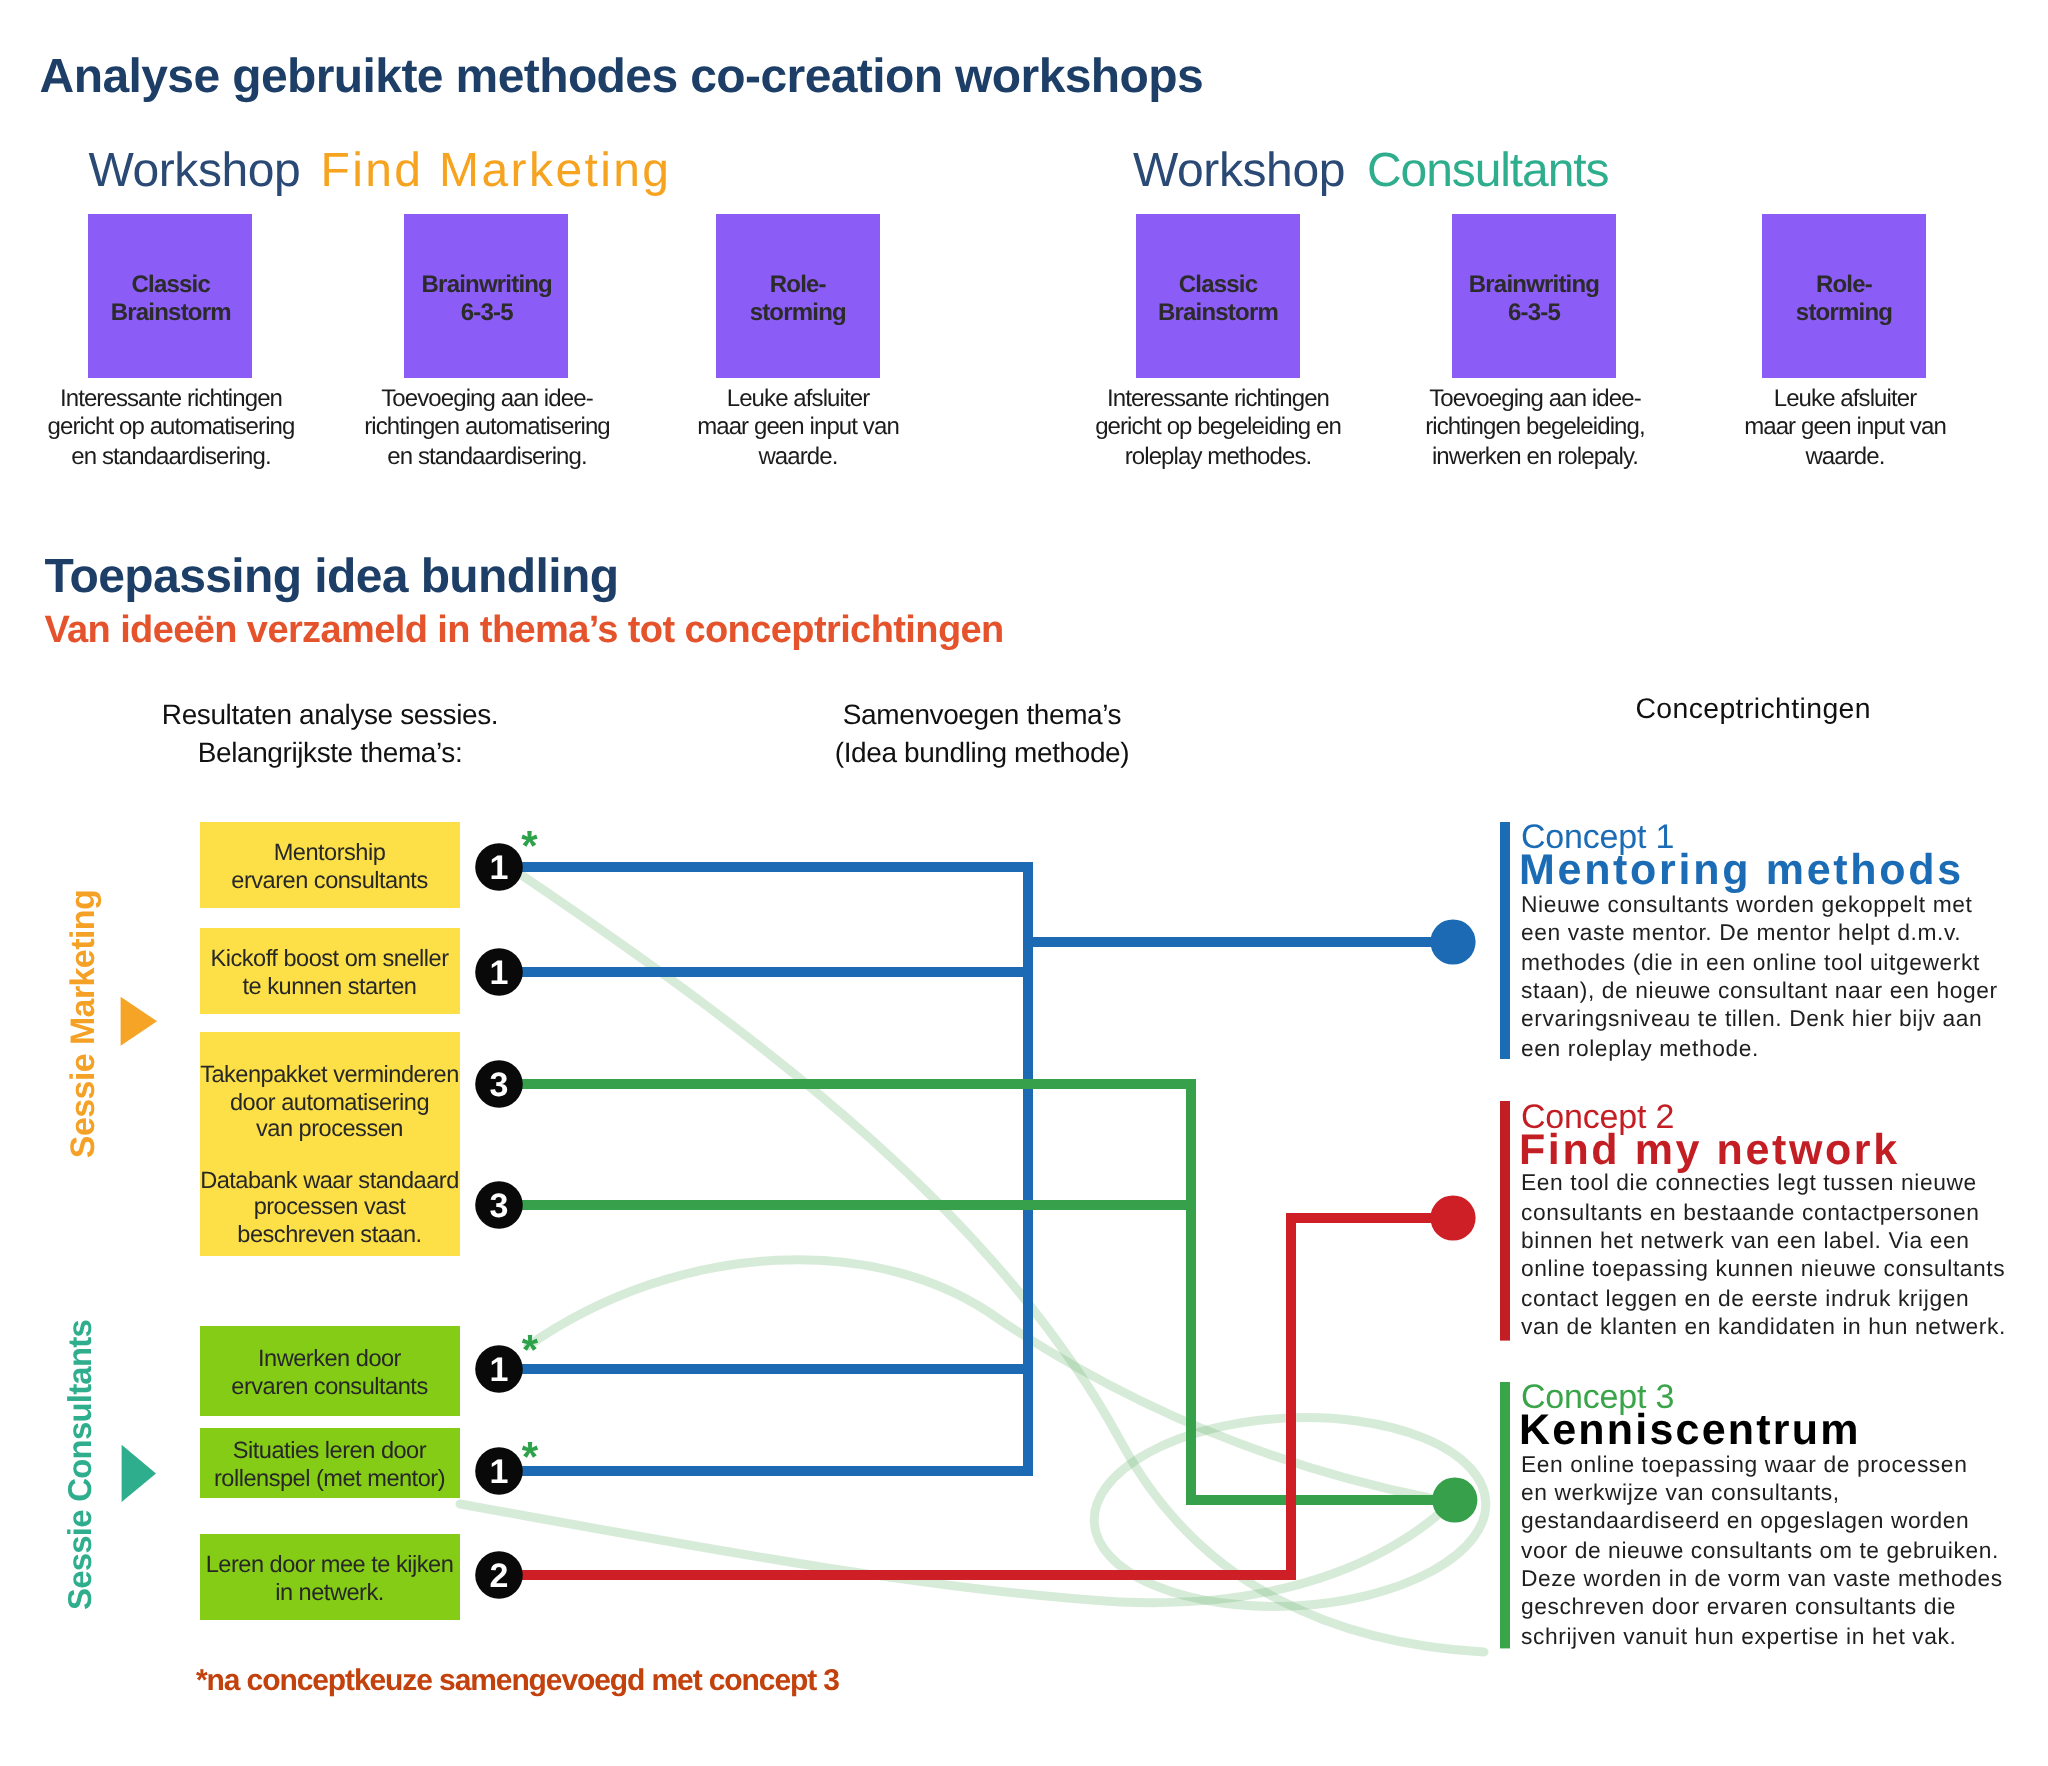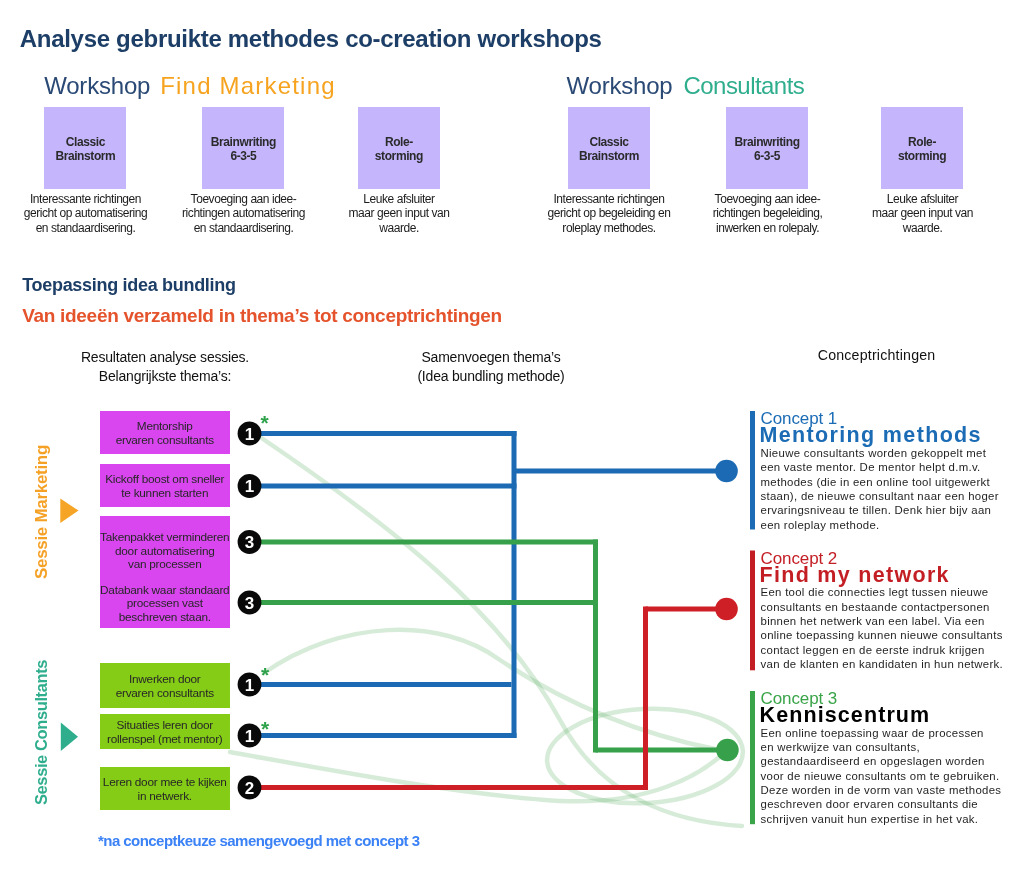--- a/index.html
+++ b/index.html
@@ -1,26 +1,26 @@
 <!DOCTYPE html>
 <html><head><meta charset="utf-8">
 <style>
 html,body{margin:0;padding:0}
 body{width:1024px;height:883px;position:relative;background:#fff;
  font-family:"Liberation Sans",sans-serif;overflow:hidden}
 .abs{position:absolute}
-.ybox{position:absolute;width:82px;height:82px;background:#c4b5fd;
+.ybox{position:absolute;width:82px;height:82px;background:#8b5cf6;
  display:flex;align-items:center;justify-content:center;text-align:center;
  font-size:12px;font-weight:700;color:#2b2b2b;line-height:13.5px;letter-spacing:-0.4px;padding-top:3px;box-sizing:border-box}
 .desc{position:absolute;width:180px;text-align:center;font-size:12px;
  line-height:14.4px;color:#1c1c1c;letter-spacing:-0.45px}
 .fbox{position:absolute;left:99.5px;width:130.5px;
  display:flex;align-items:center;justify-content:center;text-align:center;
  font-size:11.8px;color:#272727;line-height:13.6px;letter-spacing:-0.25px;padding-top:3px;box-sizing:border-box}
-.peach{background:#d946ef}
+.peach{background:#fde047}
 .tealb{background:#84cc16}
 .clabel{position:absolute;left:760.5px;font-size:17px;font-weight:400;letter-spacing:-0.1px}
 .chead{position:absolute;left:759.5px;font-size:21.5px;font-weight:800}
 .cpara{position:absolute;left:760.5px;font-size:11.4px;line-height:14.3px;color:#1f1f1f;letter-spacing:0.3px}
 .hdr{position:absolute;text-align:center;font-size:14px;line-height:19.8px;color:#111;letter-spacing:-0.2px}
 </style></head>
 <body>
 
 <div class="abs" style="left:19.8px;top:25.4px;font-size:24px;font-weight:700;color:#1d3e66;letter-spacing:-0.3px">Analyse gebruikte methodes co-creation workshops</div>
 
@@ -34,21 +34,21 @@
 <div class="ybox" style="left:726px;top:107.3px">Brainwriting<br>6-3-5</div>
 <div class="ybox" style="left:881px;top:107.3px">Role-<br>storming</div>
 
 <div class="desc" style="left:-4.5px;top:192px">Interessante richtingen<br>gericht op automatisering<br>en standaardisering.</div>
 <div class="desc" style="left:153.5px;top:192px">Toevoeging aan idee-<br>richtingen automatisering<br>en standaardisering.</div>
 <div class="desc" style="left:309px;top:192px">Leuke afsluiter<br>maar geen input van<br>waarde.</div>
 <div class="desc" style="left:519px;top:192px">Interessante richtingen<br>gericht op begeleiding en<br>roleplay methodes.</div>
 <div class="desc" style="left:677.5px;top:192px">Toevoeging aan idee-<br>richtingen begeleiding,<br>inwerken en rolepaly.</div>
 <div class="desc" style="left:832.5px;top:192px">Leuke afsluiter<br>maar geen input van<br>waarde.</div>
 
-<div class="abs" style="left:22.2px;top:275.3px;font-size:18px;font-weight:700;color:#1d3e66;letter-spacing:-0.3px">Toepassing idea bundling</div>
+<div class="abs" style="left:22.2px;top:275.3px;font-size:24px;font-weight:700;color:#1d3e66;letter-spacing:-0.3px">Toepassing idea bundling</div>
 <div class="abs" style="left:22.2px;top:305.2px;font-size:19px;font-weight:700;color:#e5532c;letter-spacing:-0.3px">Van ideeën verzameld in thema’s tot conceptrichtingen</div>
 
 <div class="hdr" style="left:65px;top:347.5px;width:200px">Resultaten analyse sessies.<br>Belangrijkste thema’s:</div>
 <div class="hdr" style="left:391px;top:347.5px;width:200px">Samenvoegen thema’s<br>(Idea bundling methode)</div>
 <div class="hdr" style="left:776.6px;top:345.5px;width:200px;font-size:14.2px;letter-spacing:0.2px">Conceptrichtingen</div>
 
 <div class="fbox peach" style="top:410.5px;height:43px">Mentorship<br>ervaren consultants</div>
 <div class="fbox peach" style="top:463.5px;height:43px">Kickoff boost om sneller<br>te kunnen starten</div>
 <div class="fbox peach" style="top:516px;height:68px">Takenpakket verminderen<br>door automatisering<br>van processen</div>
 <div class="fbox peach" style="top:577.5px;height:50.5px">Databank waar standaard<br>processen vast<br>beschreven staan.</div>
@@ -130,13 +130,13 @@
 <div class="cpara" style="top:446.2px">Nieuwe consultants worden gekoppelt met<br>een vaste mentor. De mentor helpt d.m.v.<br>methodes (die in een online tool uitgewerkt<br>staan), de nieuwe consultant naar een hoger<br>ervaringsniveau te tillen. Denk hier bijv aan<br>een roleplay methode.</div>
 
 <div class="clabel" style="top:548.6px;color:#c41e25">Concept 2</div>
 <div class="chead" style="top:563.3px;color:#c41e25;letter-spacing:1.3px">Find my network</div>
 <div class="cpara" style="top:585.4px">Een tool die connecties legt tussen nieuwe<br>consultants en bestaande contactpersonen<br>binnen het netwerk van een label. Via een<br>online toepassing kunnen nieuwe consultants<br>contact leggen en de eerste indruk krijgen<br>van de klanten en kandidaten in hun netwerk.</div>
 
 <div class="clabel" style="top:688.6px;color:#3aa449">Concept 3</div>
 <div class="chead" style="top:703.2px;color:#000000;letter-spacing:1.1px">Kenniscentrum</div>
 <div class="cpara" style="top:725.8px">Een online toepassing waar de processen<br>en werkwijze van consultants,<br>gestandaardiseerd en opgeslagen worden<br>voor de nieuwe consultants om te gebruiken.<br>Deze worden in de vorm van vaste methodes<br>geschreven door ervaren consultants die<br>schrijven vanuit hun expertise in het vak.</div>
 
-<div class="abs" style="left:98px;top:832px;font-size:15px;font-weight:700;color:#3b82f6;letter-spacing:-0.55px">*na conceptkeuze samengevoegd met concept 3</div>
+<div class="abs" style="left:98px;top:832px;font-size:15px;font-weight:700;color:#c2410c;letter-spacing:-0.55px">*na conceptkeuze samengevoegd met concept 3</div>
 
 </body></html>

